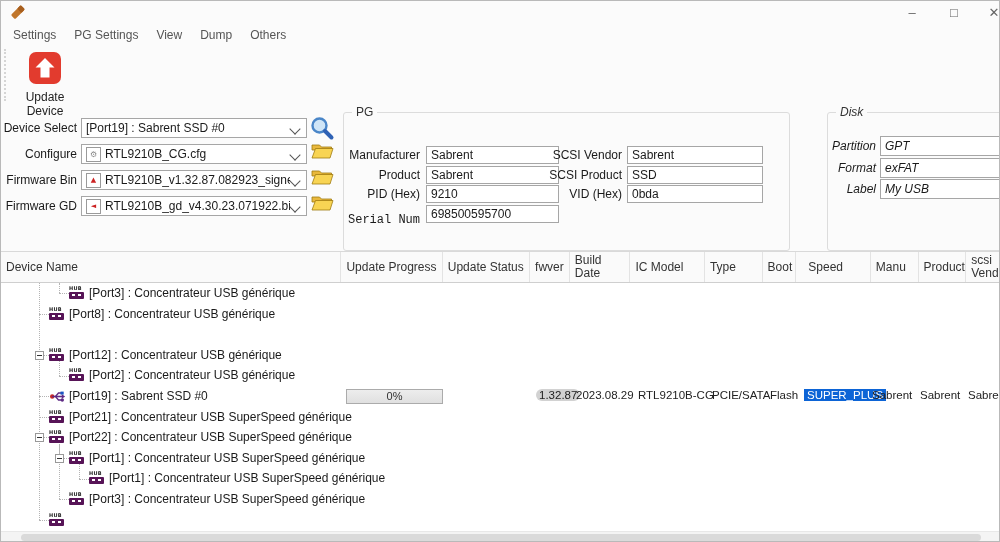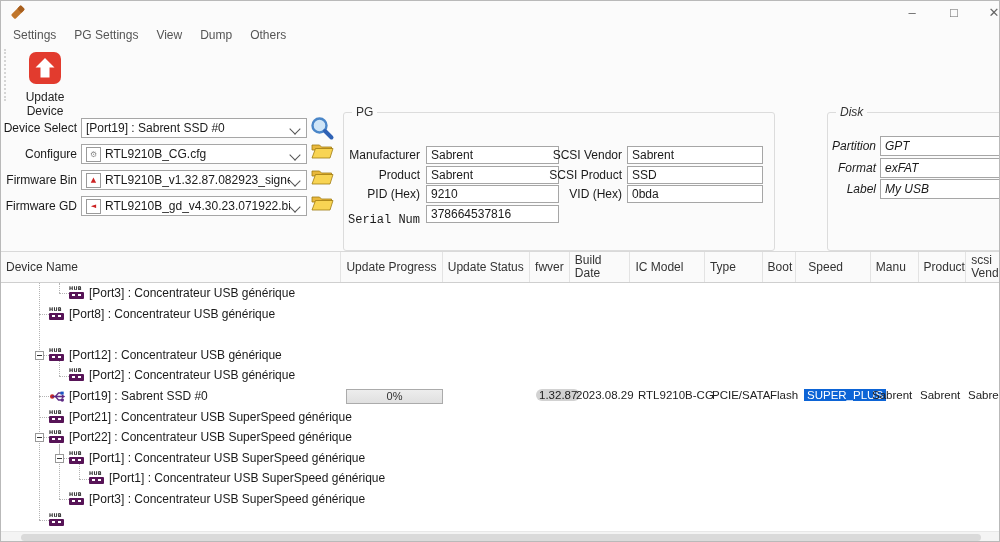--- a/index.html
+++ b/index.html
@@ -142,37 +142,37 @@
         <span class="tiny-icon tiny-gd">◄</span>
         <span class="val">RTL9210B_gd_v4.30.23.071922.bin</span>
         <span class="chev"></span>
       </div>
       <span class="action-icon" style="left: 310px; top: 192px;"><svg width="23" height="19" viewBox="0 0 23 19">
           <path d="M1 4 h7.5 l2 2 h10 v3 H1z" fill="#e9b83c" stroke="#a07b10" stroke-width="0.8"></path>
           <path d="M1 17 L4.5 7.5 H22 L19 17 Z" fill="#f8d453" stroke="#a07b10" stroke-width="0.8"></path>
         </svg></span>
     </div>
 
-  <div class="groupbox" id="pg-group" style="left:342px;top:111px;width:430px;height:137px;">
+  <div class="groupbox" id="pg-group" style="left:342px;top:111px;width:430px;height:137px;padding-left:15px;">
     <span class="legend">PG</span>
   <div class="flabel" style="left: 0px; top: 35px; width: 76px;">Manufacturer</div>
       <div class="tbox" style="left: 82px; top: 33px; width: 133px; height: 18px;">
         <span class="val">Sabrent</span>
       </div>
       <div class="flabel" style="left: 0px; top: 54.7px; width: 76px;">Product</div>
       <div class="tbox" style="left: 82px; top: 52.7px; width: 133px; height: 18px;">
         <span class="val">Sabrent</span>
       </div>
       <div class="flabel" style="left: 0px; top: 74.4px; width: 76px;">PID (Hex)</div>
       <div class="tbox" style="left: 82px; top: 72.4px; width: 133px; height: 18px;">
         <span class="val">9210</span>
       </div>
       <div class="flabel" style="left: 0px; top: 100px; width: 76px; font-family: Liberation Mono, monospace;">Serial Num</div>
       <div class="tbox" style="left: 82px; top: 92.1px; width: 133px; height: 18px;">
-        <span class="val">378664537816</span>
+        <span class="val">698500595700</span>
       </div>
       <div class="flabel" style="left: 198px; top: 35px; width: 80px;">SCSI Vendor</div>
       <div class="tbox" style="left: 283px; top: 33px; width: 136px; height: 18px;">
         <span class="val">Sabrent</span>
       </div>
       <div class="flabel" style="left: 198px; top: 54.7px; width: 80px;">SCSI Product</div>
       <div class="tbox" style="left: 283px; top: 52.7px; width: 136px; height: 18px;">
         <span class="val">SSD</span>
       </div>
       <div class="flabel" style="left: 198px; top: 74.4px; width: 80px;">VID (Hex)</div>

